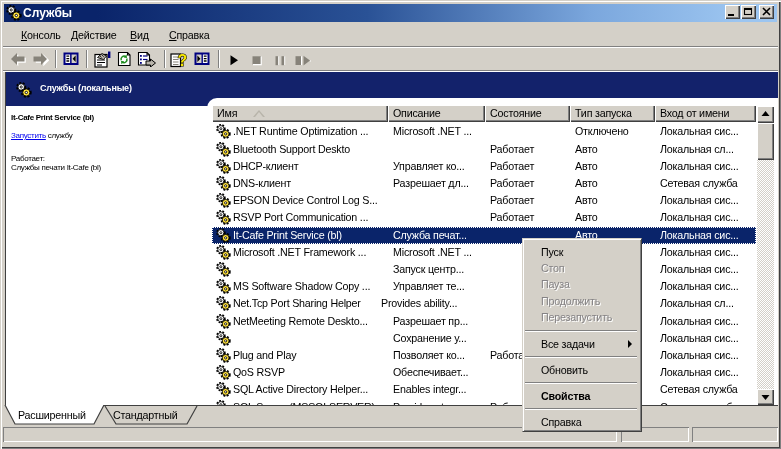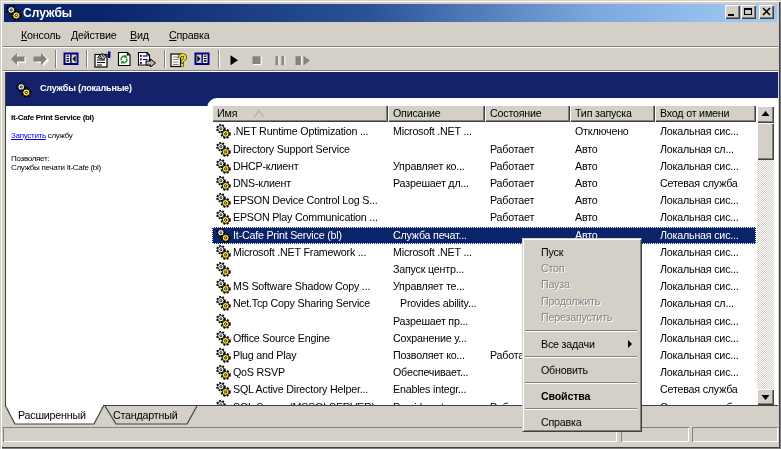--- a/index.html
+++ b/index.html
@@ -131,21 +131,21 @@
 <circle cx="10.3" cy="10.5" r="1.2" fill="#fff" stroke="#000" stroke-width="0.9"></circle>
 </g>
     </svg></div>
 <div style="left:40px;top:82px;height:12px;line-height:12px;color:#fff;font-weight:bold;font-size:9px;letter-spacing:-0.2px;white-space:nowrap">Службы (локальные)</div>
 <div style="left:6px;top:106px;width:772px;height:299px;background:#fff"></div>
 <div style="left:207px;top:98px;width:571px;height:307px;background:#fff;border-top-left-radius:10px"></div>
 <div style="left:5px;top:72px;width:1px;height:333px;background:#404040"></div>
 <div style="left:5px;top:405px;width:773px;height:1px;background:#404040"></div>
 <div style="left:11px;top:113px;font-size:8px;letter-spacing:-0.3px;font-weight:bold;white-space:nowrap">It-Cafe Print Service (bl)</div>
 <div style="left:11px;top:131px;font-size:8px;letter-spacing:-0.3px;white-space:nowrap"><span style="position:static;color:#0000ee;text-decoration:underline">Запустить</span> службу</div>
-<div style="left:11px;top:154px;font-size:8px;letter-spacing:-0.3px;white-space:nowrap">Позволяет:</div>
+<div style="left:11px;top:154px;font-size:8px;letter-spacing:-0.3px;white-space:nowrap">Работает:</div>
 <div style="left:11px;top:163px;font-size:8px;letter-spacing:-0.3px;white-space:nowrap">Службы печати It-Cafe (bl)</div>
 <div class="t11" style="left:212px;top:105px;width:176px;height:17px;background:#d4d0c8;box-shadow:inset 1px 1px 0 #fff,inset -1px -1px 0 #404040,inset -2px -2px 0 #808080;padding-left:5px;line-height:16px">Имя</div>
 <div class="t11" style="left:388px;top:105px;width:97px;height:17px;background:#d4d0c8;box-shadow:inset 1px 1px 0 #fff,inset -1px -1px 0 #404040,inset -2px -2px 0 #808080;padding-left:5px;line-height:16px">Описание</div>
 <div class="t11" style="left:485px;top:105px;width:85px;height:17px;background:#d4d0c8;box-shadow:inset 1px 1px 0 #fff,inset -1px -1px 0 #404040,inset -2px -2px 0 #808080;padding-left:5px;line-height:16px">Состояние</div>
 <div class="t11" style="left:570px;top:105px;width:85px;height:17px;background:#d4d0c8;box-shadow:inset 1px 1px 0 #fff,inset -1px -1px 0 #404040,inset -2px -2px 0 #808080;padding-left:5px;line-height:16px">Тип запуска</div>
 <div class="t11" style="left:655px;top:105px;width:101px;height:17px;background:#d4d0c8;box-shadow:inset 1px 1px 0 #fff,inset -1px -1px 0 #404040,inset -2px -2px 0 #808080;padding-left:5px;line-height:16px">Вход от имени</div>
 <div style="left:253px;top:110px;width:0;height:0;border-left:6px solid transparent;border-right:6px solid transparent;border-bottom:7px solid #b8b4aa"></div>
 <div style="left:255px;top:112px;width:0;height:0;border-left:4px solid transparent;border-right:4px solid transparent;border-bottom:5px solid #d4d0c8"></div>
 <div class="t11" style="left:212px;top:123.3px;height:17.2px;width:544px;line-height:17.2px">
 <span style="left:4px;top:1px;width:15px;height:15px"><svg width="15" height="15" viewBox="0 0 16 16">
@@ -167,21 +167,21 @@
 <span style="left:4px;top:1px;width:15px;height:15px"><svg width="15" height="15" viewBox="0 0 16 16">
 <g>
 <circle cx="5.2" cy="5" r="4.1" fill="none" stroke="#000" stroke-width="1.9" stroke-dasharray="1.9 1.5"></circle>
 <circle cx="5.2" cy="5" r="3.3" fill="#fff" stroke="#000" stroke-width="0.9"></circle>
 <circle cx="5.2" cy="5" r="1.1" fill="#fff" stroke="#000" stroke-width="0.9"></circle>
 <circle cx="10.3" cy="10.5" r="4.4" fill="none" stroke="#000" stroke-width="2" stroke-dasharray="2 1.6"></circle>
 <circle cx="10.3" cy="10.5" r="3.6" fill="#ffe23e" stroke="#000" stroke-width="0.9"></circle>
 <circle cx="10.3" cy="10.5" r="1.2" fill="#fff" stroke="#000" stroke-width="0.9"></circle>
 </g>
       </svg></span>
-<span style="left:21px">Directory Support Service</span>
+<span style="left:21px">Bluetooth Support Deskto</span>
 <span style="left:278px">Работает</span>
 <span style="left:363px">Авто</span>
 <span style="left:448px">Локальная сл...</span>
 </div>
 <div class="t11" style="left:212px;top:157.7px;height:17.2px;width:544px;line-height:17.2px">
 <span style="left:4px;top:1px;width:15px;height:15px"><svg width="15" height="15" viewBox="0 0 16 16">
 <g>
 <circle cx="5.2" cy="5" r="4.1" fill="none" stroke="#000" stroke-width="1.9" stroke-dasharray="1.9 1.5"></circle>
 <circle cx="5.2" cy="5" r="3.3" fill="#fff" stroke="#000" stroke-width="0.9"></circle>
 <circle cx="5.2" cy="5" r="1.1" fill="#fff" stroke="#000" stroke-width="0.9"></circle>
@@ -233,21 +233,21 @@
 <span style="left:4px;top:1px;width:15px;height:15px"><svg width="15" height="15" viewBox="0 0 16 16">
 <g>
 <circle cx="5.2" cy="5" r="4.1" fill="none" stroke="#000" stroke-width="1.9" stroke-dasharray="1.9 1.5"></circle>
 <circle cx="5.2" cy="5" r="3.3" fill="#fff" stroke="#000" stroke-width="0.9"></circle>
 <circle cx="5.2" cy="5" r="1.1" fill="#fff" stroke="#000" stroke-width="0.9"></circle>
 <circle cx="10.3" cy="10.5" r="4.4" fill="none" stroke="#000" stroke-width="2" stroke-dasharray="2 1.6"></circle>
 <circle cx="10.3" cy="10.5" r="3.6" fill="#ffe23e" stroke="#000" stroke-width="0.9"></circle>
 <circle cx="10.3" cy="10.5" r="1.2" fill="#fff" stroke="#000" stroke-width="0.9"></circle>
 </g>
       </svg></span>
-<span style="left:21px">EPSON Play Communication ...</span>
+<span style="left:21px">RSVP Port Communication ...</span>
 <span style="left:278px">Работает</span>
 <span style="left:363px">Авто</span>
 <span style="left:448px">Локальная сис...</span>
 </div>
 <div class="t11" style="left:212px;top:226.5px;height:17.2px;width:544px;background:#0a246a;color:#fff;outline:1px dotted #fff;outline-offset:-1px;line-height:17.2px">
 <span style="left:4px;top:1px;width:15px;height:15px"><svg width="15" height="15" viewBox="0 0 16 16">
 <g>
 <circle cx="5.2" cy="5" r="4.1" fill="none" stroke="#000" stroke-width="1.9" stroke-dasharray="1.9 1.5"></circle>
 <circle cx="5.2" cy="5" r="3.3" fill="#fff" stroke="#000" stroke-width="0.9"></circle>
 <circle cx="5.2" cy="5" r="1.1" fill="#fff" stroke="#000" stroke-width="0.9"></circle>
@@ -312,52 +312,52 @@
 <span style="left:4px;top:1px;width:15px;height:15px"><svg width="15" height="15" viewBox="0 0 16 16">
 <g>
 <circle cx="5.2" cy="5" r="4.1" fill="none" stroke="#000" stroke-width="1.9" stroke-dasharray="1.9 1.5"></circle>
 <circle cx="5.2" cy="5" r="3.3" fill="#fff" stroke="#000" stroke-width="0.9"></circle>
 <circle cx="5.2" cy="5" r="1.1" fill="#fff" stroke="#000" stroke-width="0.9"></circle>
 <circle cx="10.3" cy="10.5" r="4.4" fill="none" stroke="#000" stroke-width="2" stroke-dasharray="2 1.6"></circle>
 <circle cx="10.3" cy="10.5" r="3.6" fill="#ffe23e" stroke="#000" stroke-width="0.9"></circle>
 <circle cx="10.3" cy="10.5" r="1.2" fill="#fff" stroke="#000" stroke-width="0.9"></circle>
 </g>
       </svg></span>
-<span style="left:21px">Net.Tcp Copy Sharing Service</span>
-<span style="left:188px">Provides ability...</span>
+<span style="left:21px">Net.Tcp Port Sharing Helper</span>
+<span style="left:169px">Provides ability...</span>
 <span style="left:363px">Авто</span>
 <span style="left:448px">Локальная сл...</span>
 </div>
 <div class="t11" style="left:212px;top:312.5px;height:17.2px;width:544px;line-height:17.2px">
 <span style="left:4px;top:1px;width:15px;height:15px"><svg width="15" height="15" viewBox="0 0 16 16">
 <g>
 <circle cx="5.2" cy="5" r="4.1" fill="none" stroke="#000" stroke-width="1.9" stroke-dasharray="1.9 1.5"></circle>
 <circle cx="5.2" cy="5" r="3.3" fill="#fff" stroke="#000" stroke-width="0.9"></circle>
 <circle cx="5.2" cy="5" r="1.1" fill="#fff" stroke="#000" stroke-width="0.9"></circle>
 <circle cx="10.3" cy="10.5" r="4.4" fill="none" stroke="#000" stroke-width="2" stroke-dasharray="2 1.6"></circle>
 <circle cx="10.3" cy="10.5" r="3.6" fill="#ffe23e" stroke="#000" stroke-width="0.9"></circle>
 <circle cx="10.3" cy="10.5" r="1.2" fill="#fff" stroke="#000" stroke-width="0.9"></circle>
 </g>
       </svg></span>
+<span style="left:21px">NetMeeting Remote Deskto...</span>
 <span style="left:181px">Разрешает пр...</span>
 <span style="left:363px">Авто</span>
 <span style="left:448px">Локальная сис...</span>
 </div>
 <div class="t11" style="left:212px;top:329.7px;height:17.2px;width:544px;line-height:17.2px">
 <span style="left:4px;top:1px;width:15px;height:15px"><svg width="15" height="15" viewBox="0 0 16 16">
 <g>
 <circle cx="5.2" cy="5" r="4.1" fill="none" stroke="#000" stroke-width="1.9" stroke-dasharray="1.9 1.5"></circle>
 <circle cx="5.2" cy="5" r="3.3" fill="#fff" stroke="#000" stroke-width="0.9"></circle>
 <circle cx="5.2" cy="5" r="1.1" fill="#fff" stroke="#000" stroke-width="0.9"></circle>
 <circle cx="10.3" cy="10.5" r="4.4" fill="none" stroke="#000" stroke-width="2" stroke-dasharray="2 1.6"></circle>
 <circle cx="10.3" cy="10.5" r="3.6" fill="#ffe23e" stroke="#000" stroke-width="0.9"></circle>
 <circle cx="10.3" cy="10.5" r="1.2" fill="#fff" stroke="#000" stroke-width="0.9"></circle>
 </g>
       </svg></span>
-<span style="left:21px">Office Source Engine</span>
 <span style="left:181px">Сохранение у...</span>
 <span style="left:363px">Авто</span>
 <span style="left:448px">Локальная сис...</span>
 </div>
 <div class="t11" style="left:212px;top:346.9px;height:17.2px;width:544px;line-height:17.2px">
 <span style="left:4px;top:1px;width:15px;height:15px"><svg width="15" height="15" viewBox="0 0 16 16">
 <g>
 <circle cx="5.2" cy="5" r="4.1" fill="none" stroke="#000" stroke-width="1.9" stroke-dasharray="1.9 1.5"></circle>
 <circle cx="5.2" cy="5" r="3.3" fill="#fff" stroke="#000" stroke-width="0.9"></circle>
 <circle cx="5.2" cy="5" r="1.1" fill="#fff" stroke="#000" stroke-width="0.9"></circle>

